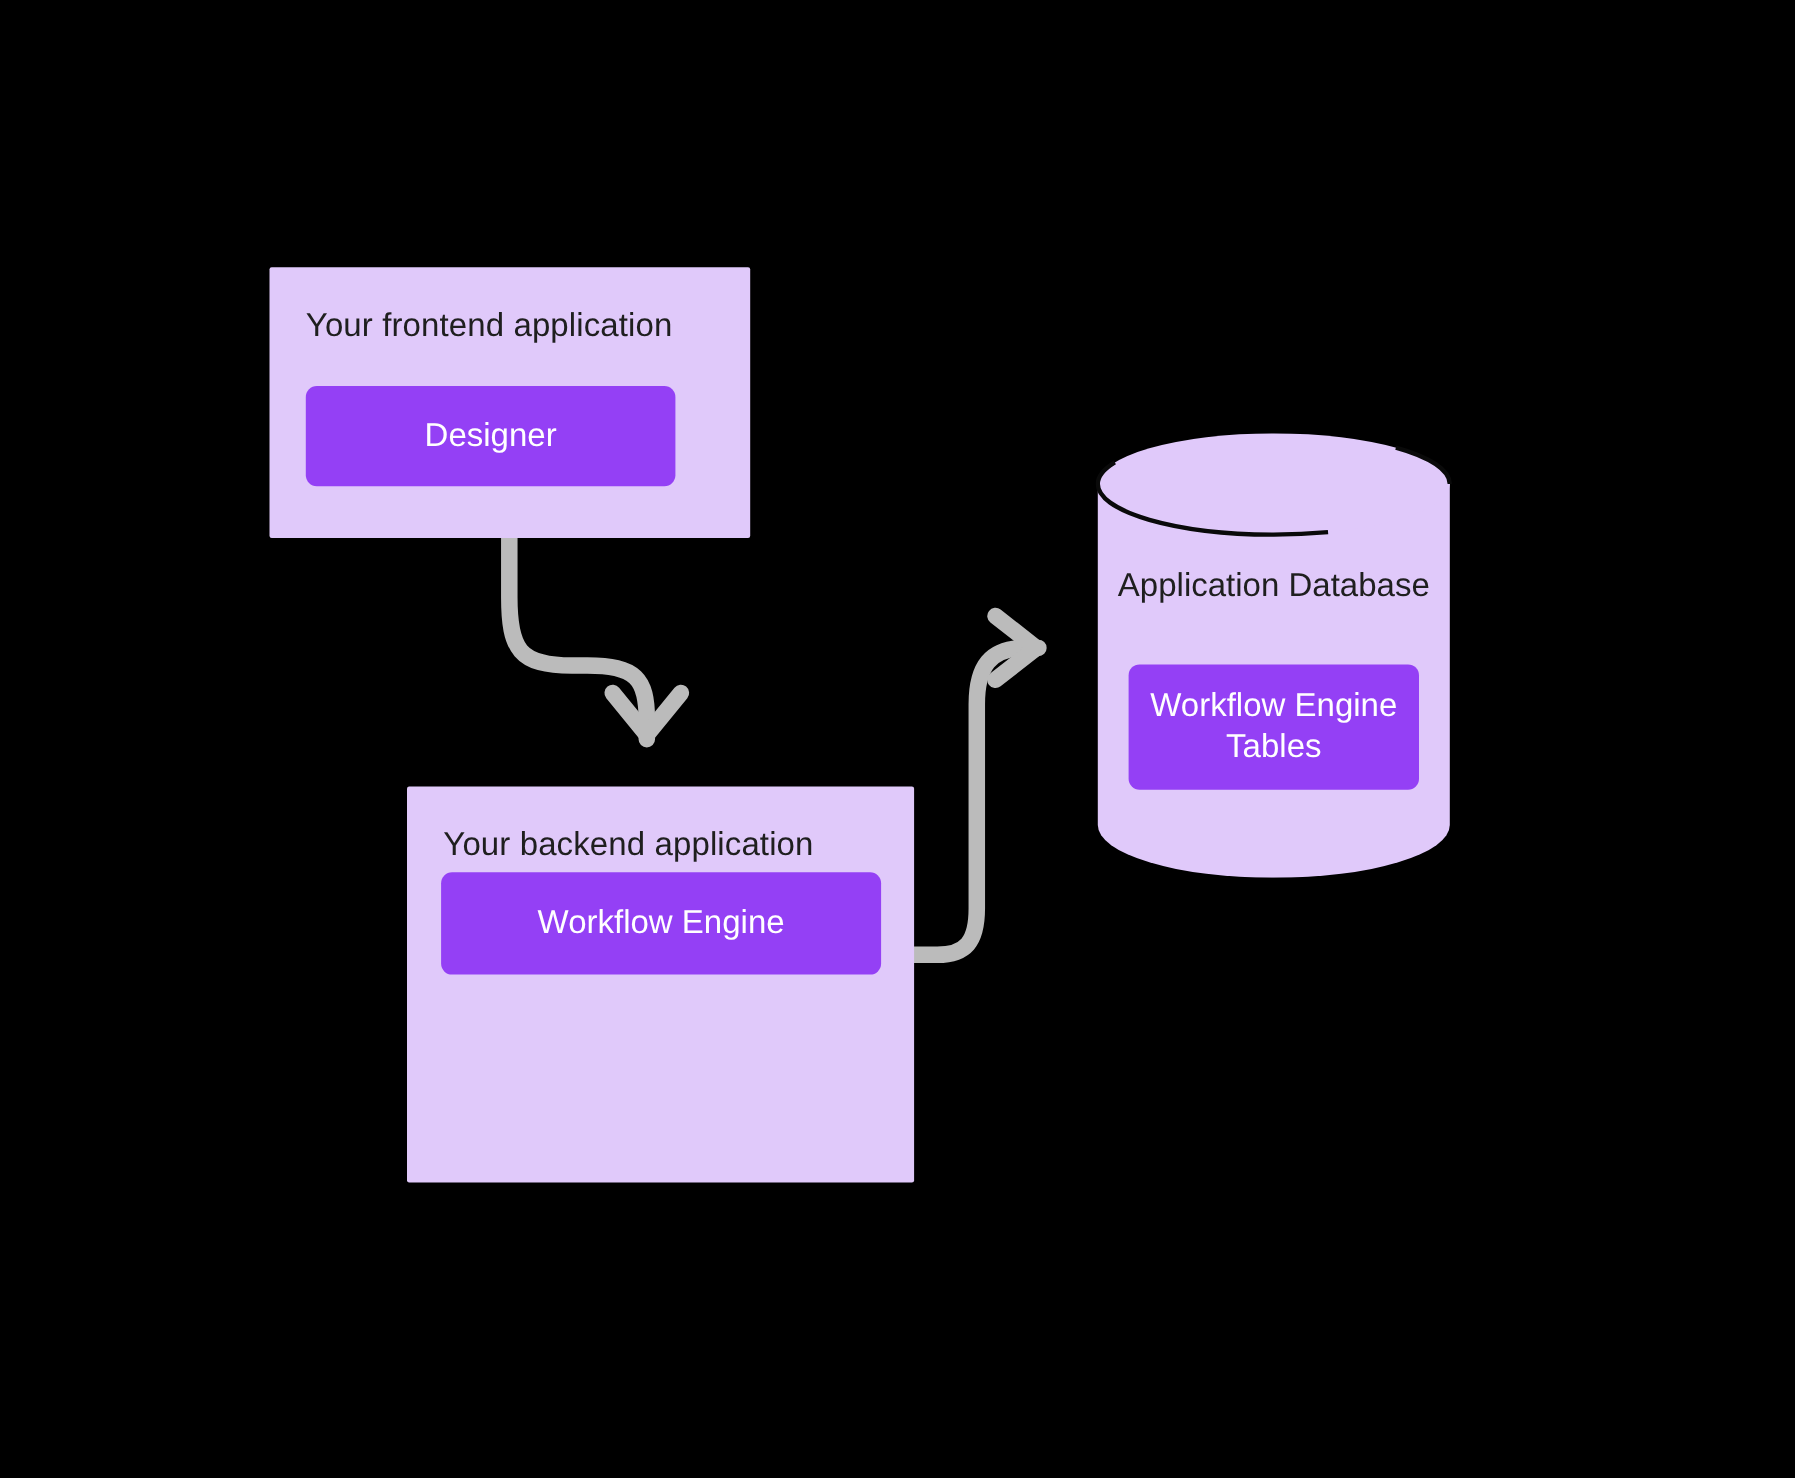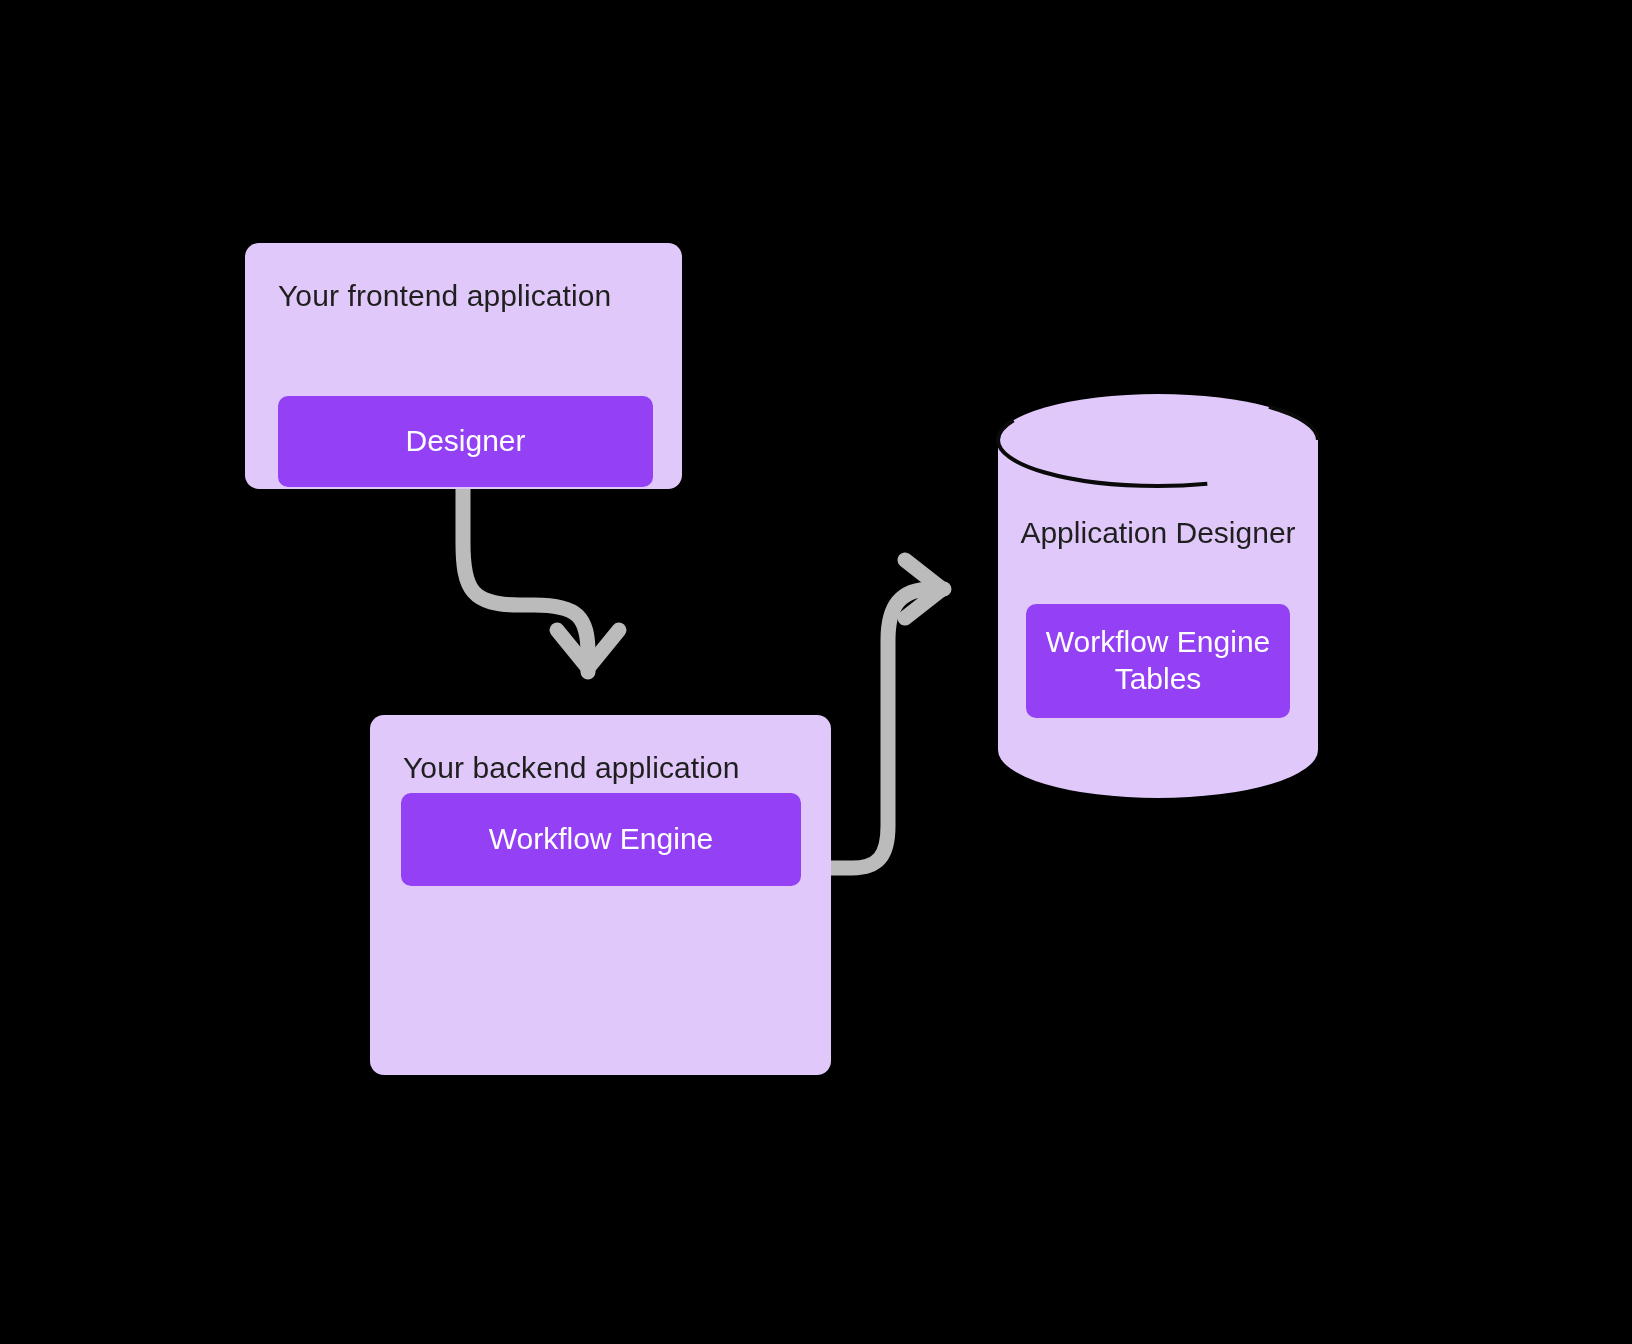--- a/index.html
+++ b/index.html
@@ -16,21 +16,21 @@
     width: 1632px;
     height: 1344px;
     background: #000000;
     overflow: hidden;
   }
 
   
   .panel {
     position: absolute;
     background: #E0C9FA;
-    border-radius: 14px;
+    border-radius: 2px;
     box-sizing: border-box;
   }
   .panel-title {
     position: absolute;
     color: #1F1F1F;
     font-size: 30px;
     line-height: 1.1;
     white-space: nowrap;
     letter-spacing: 0.1px;
   }
@@ -106,38 +106,38 @@
     </g>
 
     <g>
       <path d="M815 868 L852 868 C878 868 888 856 888 826 L888 640 C888 606 900 589 932 589 L944 589" stroke="#BBBBBB" stroke-width="15" stroke-linecap="round" fill="none"></path>
       <path d="M905 560 L942 589 L905 618" stroke="#BBBBBB" stroke-width="15" stroke-linecap="round" stroke-linejoin="round" fill="none"></path>
     </g>
   </svg>
 
   <div class="panel" id="frontend-panel" style="left:245px; top:243px; width:437px; height:246px;">
     <div class="panel-title" style="left:33px; top:36px;">Your frontend application</div>
-    <div class="chip" style="left:33px; top:108px; width:375px; height:91px;margin-top:45px;">Designer</div>
+    <div class="chip" style="left:33px; top:108px; width:336px; height:91px;">Designer</div>
   </div>
 
   <div class="panel" id="backend-panel" style="left:370px; top:715px; width:461px; height:360px;">
     <div class="panel-title" style="left:33px; top:36px;">Your backend application</div>
     <div class="chip" style="left:31px; top:78px; width:400px; height:93px;">Workflow Engine</div>
   </div>
 
   <div id="db-cylinder">
     <svg width="324" height="406" viewBox="0 0 324 406" fill="none">
 
       <path d="M2 48 L2 358 A160 48 0 0 0 322 358 L322 48 Z" fill="#E0C9FA"></path>
 
       <ellipse cx="162" cy="48" rx="160" ry="46" fill="#E0C9FA"></ellipse>
 
       <ellipse cx="162" cy="48" rx="160" ry="46" fill="none" stroke="#0A0A0A" stroke-width="4" stroke-dasharray="250 260" stroke-dashoffset="-125"></ellipse>
     </svg>
-    <div id="db-title">Application Designer</div>
+    <div id="db-title">Application Database</div>
     <div class="chip" id="db-chip">
       <span>
         <span>Workflow Engine</span><br>
         <span>Tables</span>
       </span>
     </div>
   </div>
 
 </div>
 

